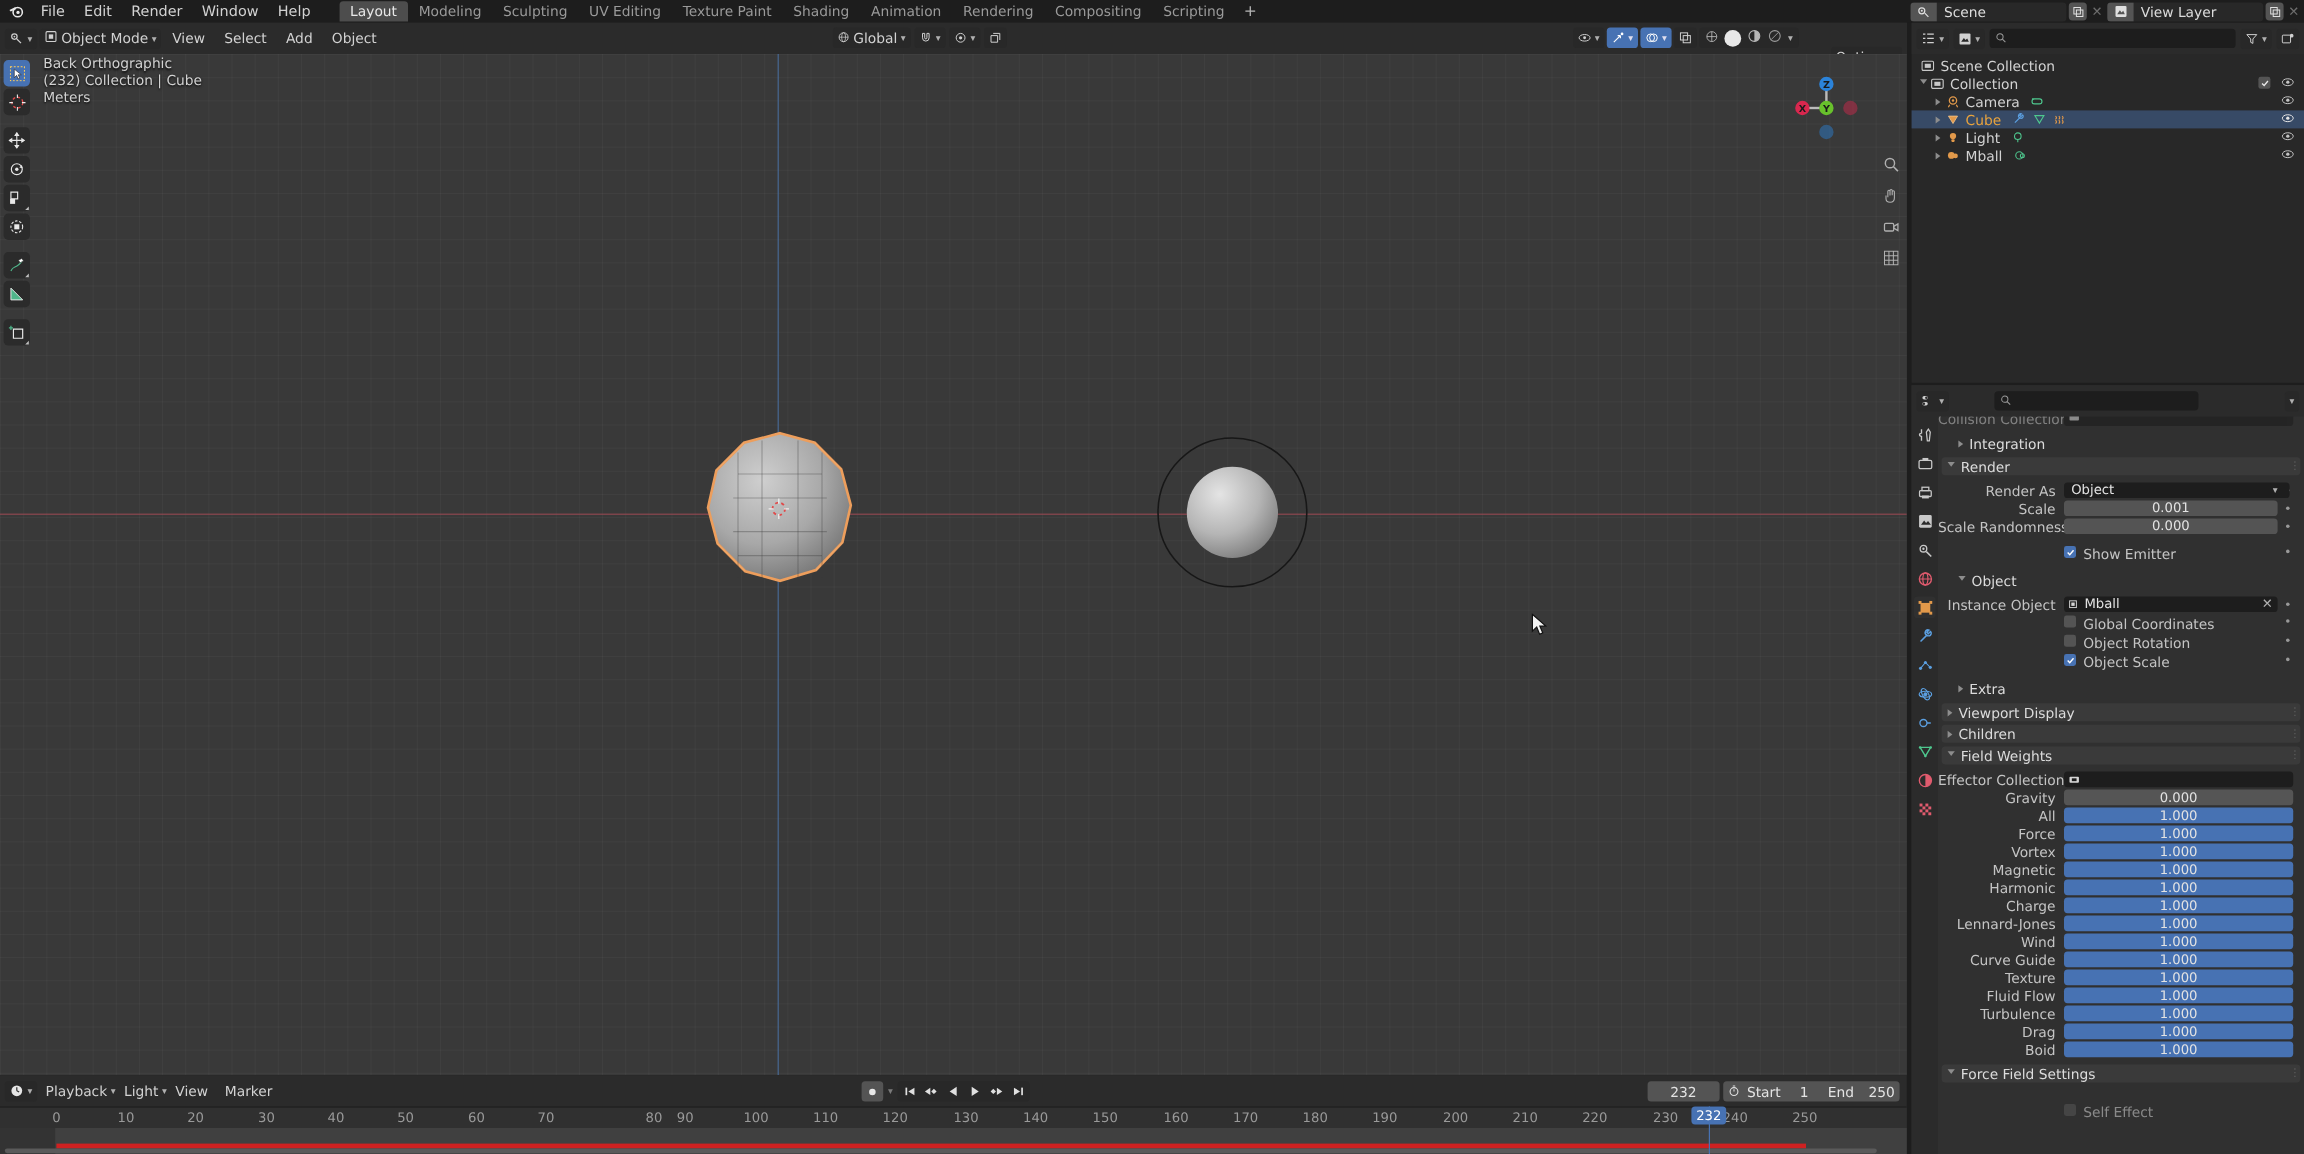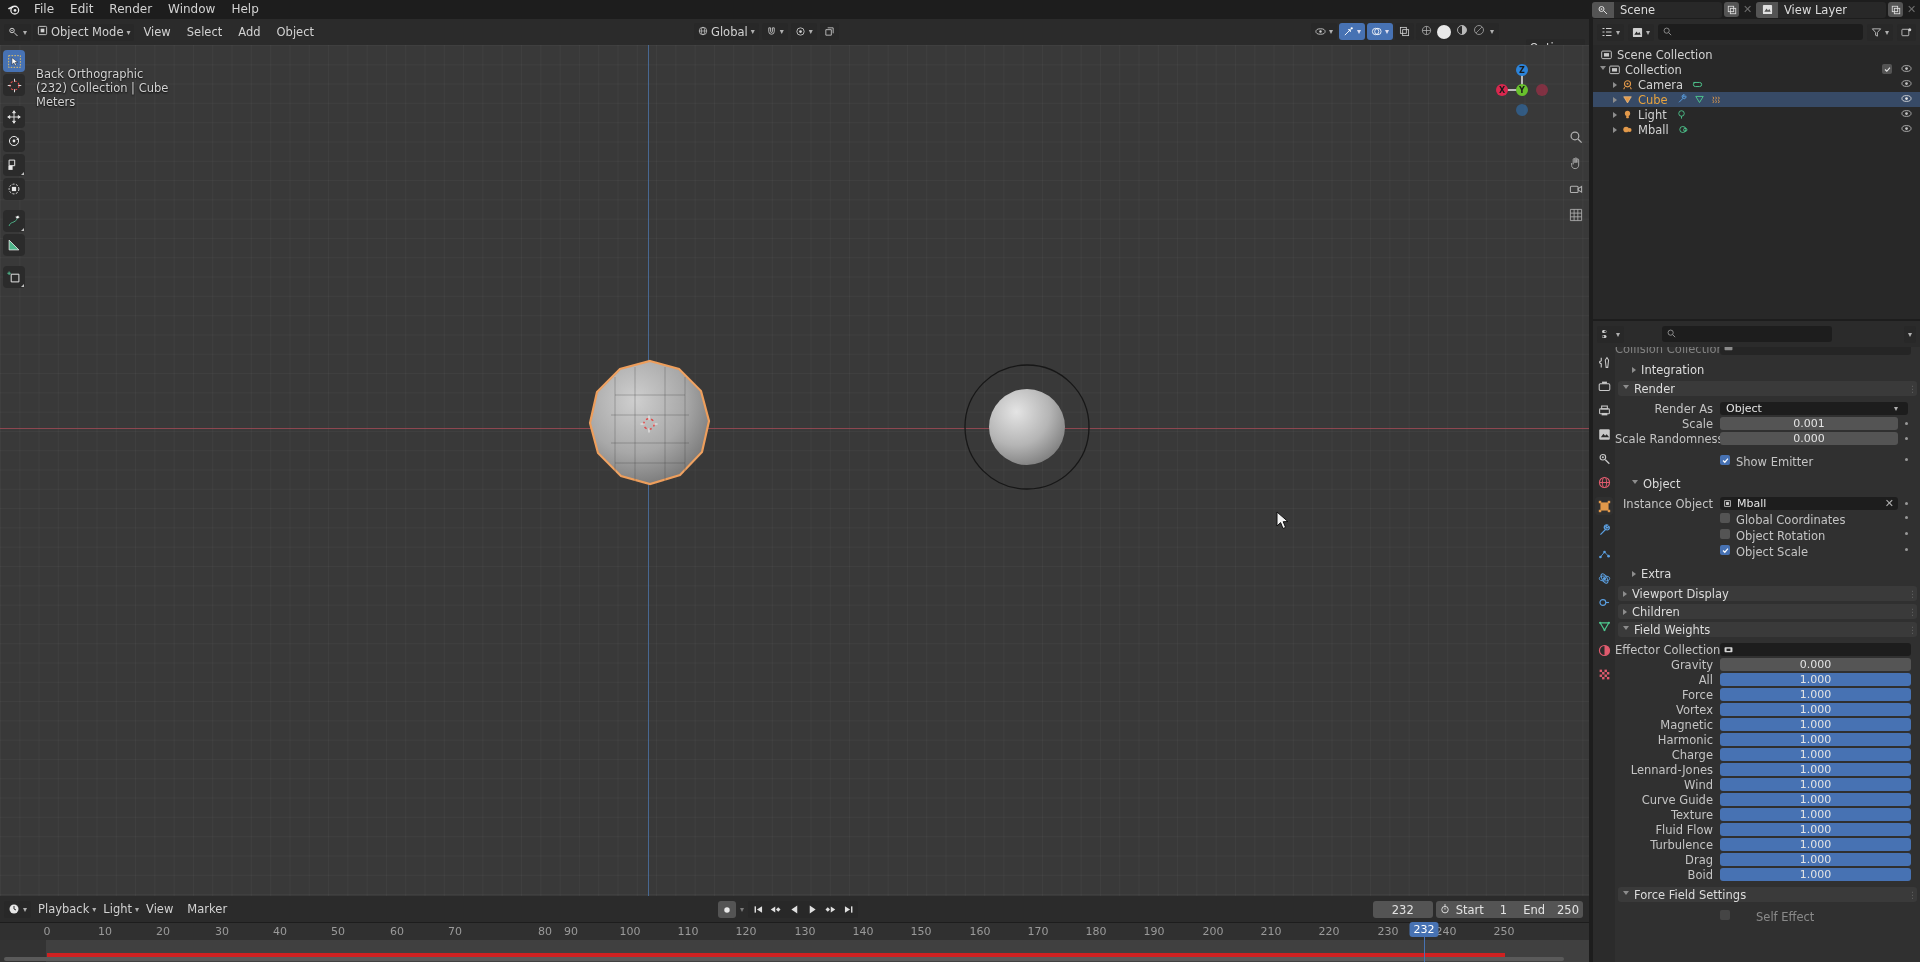--- a/index.html
+++ b/index.html
@@ -51,21 +51,21 @@
   .hdr-menu { padding:0 7px; height:17px; line-height:17px; font-size:11.5px; color:#d2d2d2; white-space:nowrap;}
   .vp-canvas {
     position:absolute; left:0; top:26px; width:100%; height:851px; overflow:hidden;
     background:
       linear-gradient(to right, rgba(255,255,255,0.030) 1px, transparent 1px) 0 0 / 19.3px 19.3px,
       linear-gradient(to bottom, rgba(255,255,255,0.030) 1px, transparent 1px) 0 0 / 19.3px 19.3px,
       #393939;
   }
   .axis-x { position:absolute; left:0; width:100%; height:1px; background:#9c4a55; top:383px; opacity:.85;}
   .axis-z { position:absolute; top:0; height:100%; width:1px; background:#4a6e9c; left:648px; opacity:.9;}
-  .vp-overlay-text { position:absolute; left:36px; top:22px; font-size:11.5px; color:#d2d2d2; line-height:14px; text-shadow:0 1px 2px #000;}
+  .vp-overlay-text { position:absolute; left:36px; top:1px; font-size:11.5px; color:#d2d2d2; line-height:14px; text-shadow:0 1px 2px #000;}
 
   
   .vp-tools { position:absolute; left:3px; top:5px; width:22px; display:flex; flex-direction:column; gap:2px;}
   .tool { width:22px; height:22px; background:#2b2b2b; border-radius:4px; display:flex;align-items:center;justify-content:center; position:relative;}
   .tool.active { background:#4772b3; }
   .tool .corner { position:absolute; right:1px; bottom:1px; width:0;height:0;border-left:3px solid transparent;border-bottom:3px solid #c0c0c0;}
   .tool-gap { height:6px; }
 
   
   .gizmo { position:absolute; right:38px; top:16px; width:58px; height:58px; }
@@ -147,20 +147,33 @@
           <circle cx="14.4" cy="13.4" r="2.2" fill="#e8e8e8"></circle>
           <path d="M3 10 L11 6 L11.6 9 L4.6 12 Z" fill="#e8e8e8"></path>
         </svg>
     </div>
     <div class="menu-item">File</div>
     <div class="menu-item">Edit</div>
     <div class="menu-item">Render</div>
     <div class="menu-item">Window</div>
     <div class="menu-item">Help</div>
 
+    <div class="wspace-tabs">
+      <div class="wtab active">Layout</div>
+      <div class="wtab">Modeling</div>
+      <div class="wtab">Sculpting</div>
+      <div class="wtab">UV Editing</div>
+      <div class="wtab">Texture Paint</div>
+      <div class="wtab">Shading</div>
+      <div class="wtab">Animation</div>
+      <div class="wtab">Rendering</div>
+      <div class="wtab">Compositing</div>
+      <div class="wtab">Scripting</div>
+      <div class="wtab plus">+</div>
+    </div>
 
     <div class="topbar-right">
       <div class="datablock">
         <div class="dbicon">
           <svg width="12" height="12" viewBox="0 0 24 24">
               <circle cx="9" cy="10" r="5" fill="none" stroke="#e0e0e0" stroke-width="2"></circle>
               <circle cx="9" cy="10" r="1.7" fill="#e0e0e0"></circle>
               <path d="M14 14 l6 6" stroke="#e0e0e0" stroke-width="2"></path>
             </svg>
         </div>
@@ -1093,19 +1106,19 @@
       <div class="row">
         <span class="lab">Boid</span>
         <span class="fld blue">1.000</span>
       </div>
 
       <div class="panel-head" style="background:#3a3a3a;margin-top:6px;padding-left:5px;">
         <i class="tri open"></i>
         <span class="sect-title">Force Field Settings</span>
         <span class="grip">⋮⋮</span>
       </div>
-      <div class="cbrow" style="margin-top:8px;opacity:.6;gap:20px;">
+      <div class="cbrow" style="margin-top:18px;opacity:.6;">
         <span class="cb"></span>
         <span class="cblab">Self Effect</span>
       </div>
     </div>
   </div>
 </div>
 
 </body></html>

